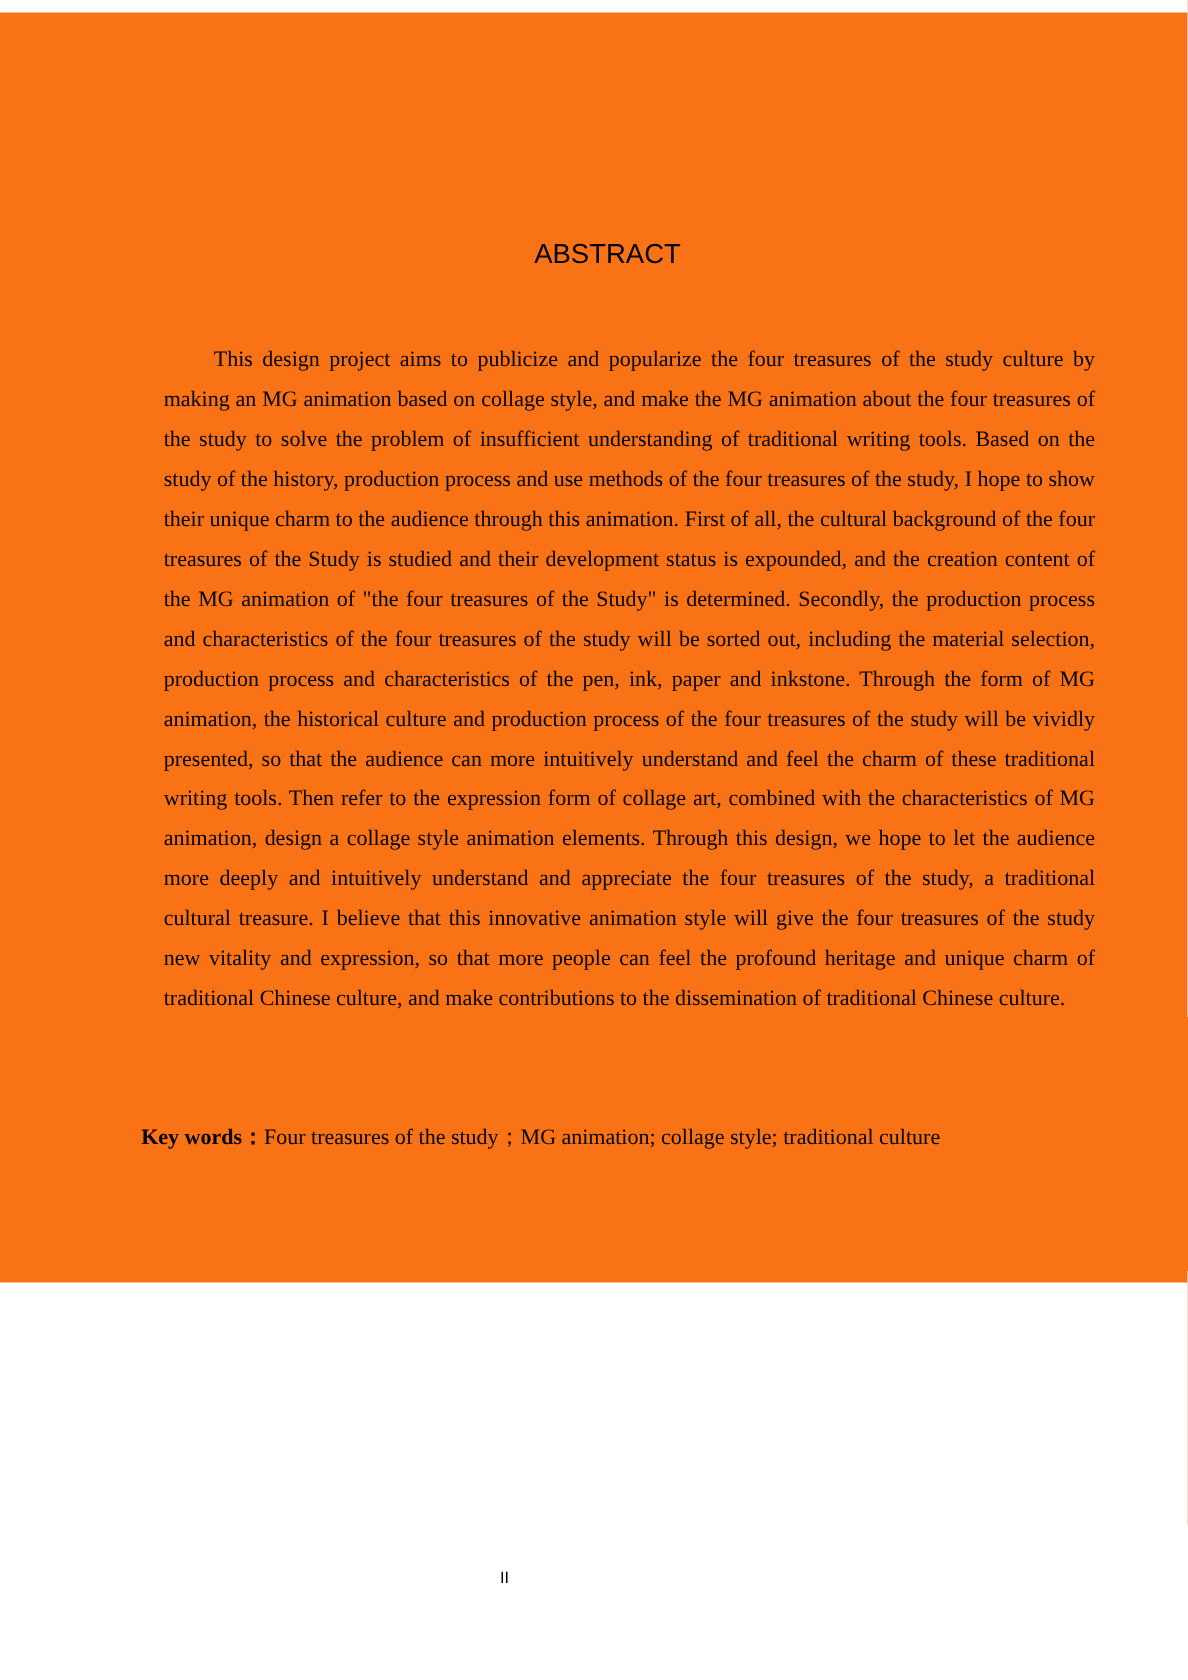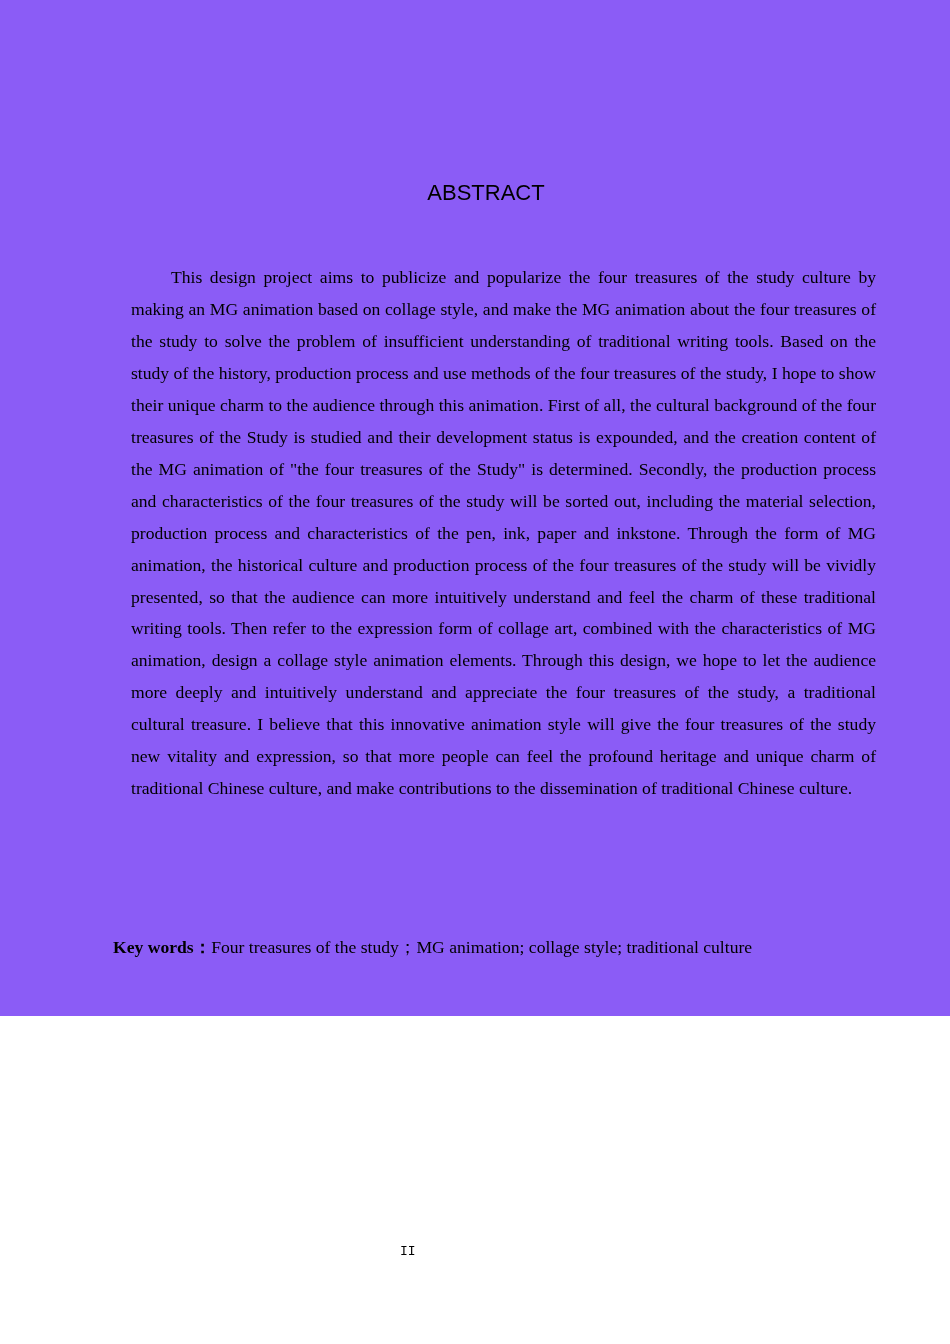--- a/index.html
+++ b/index.html
@@ -1,36 +1,35 @@
 <!DOCTYPE html>
 <html><head>
 <meta charset="utf-8">
 <style>
   html, body { margin: 0; padding: 0; background: #ffffff; }
   body { width: 950px; height: 1344px; position: relative; overflow: hidden; }
-  .page { position: absolute; left: 0; top: 0; width: 950px; height: 1016px; background: #8b5cf6; }
+  .page { position: absolute; left: 0; top: 10px; width: 950px; height: 1016px; background: #f97316; }
   .title {
     position: absolute; left: 0; top: 180px; width: 972px; text-align: center;
     font-family: "Liberation Sans", sans-serif; font-size: 22px; color: #000;
   }
   .abstract {
     position: absolute; left: 113px; top: 244px; width: 745px;
     font-family: "Liberation Serif", serif; font-size: 17.6px; line-height: 31.95px;
     color: #000; text-align: justify; text-indent: 40px; margin: 18px;
   }
   .keywords {
     position: absolute; left: 113px; top: 884px; width: 760px;
     font-family: "Liberation Serif", serif; font-size: 17.6px; line-height: 30px; color: #000;
     white-space: nowrap;
-    margin-top: 48px;
   }
   .keywords b { font-weight: bold; }
   .pagenum {
     position: absolute; left: 400px; top: 1244px;
-    font-family: Liberation Mono, monospace; font-size: 13px; color: #000;
+    font-family: Liberation Sans, sans-serif; font-size: 13px; color: #000;
   }
 </style>
 </head>
 <body>
 
 <div class="page">
   <div class="title">ABSTRACT</div>
   <p class="abstract">This design project aims to publicize and popularize the four treasures of the study culture by making an MG animation based on collage style, and make the MG animation about the four treasures of the study to solve the problem of insufficient understanding of traditional writing tools. Based on the study of the history, production process and use methods of the four treasures of the study, I hope to show their unique charm to the audience through this animation. First of all, the cultural background of the four treasures of the Study is studied and their development status is expounded, and the creation content of the MG animation of "the four treasures of the Study" is determined. Secondly, the production process and characteristics of the four treasures of the study will be sorted out, including the material selection, production process and characteristics of the pen, ink, paper and inkstone. Through the form of MG animation, the historical culture and production process of the four treasures of the study will be vividly presented, so that the audience can more intuitively understand and feel the charm of these traditional writing tools. Then refer to the expression form of collage art, combined with the characteristics of MG animation, design a collage style animation elements. Through this design, we hope to let the audience more deeply and intuitively understand and appreciate the four treasures of the study, a traditional cultural treasure. I believe that this innovative animation style will give the four treasures of the study new vitality and expression, so that more people can feel the profound heritage and unique charm of traditional Chinese culture, and make contributions to the dissemination of traditional Chinese culture.</p>
   <div class="keywords">
     <b>Key words：</b><span>Four treasures of the study；MG animation;  collage style;  traditional culture</span>

